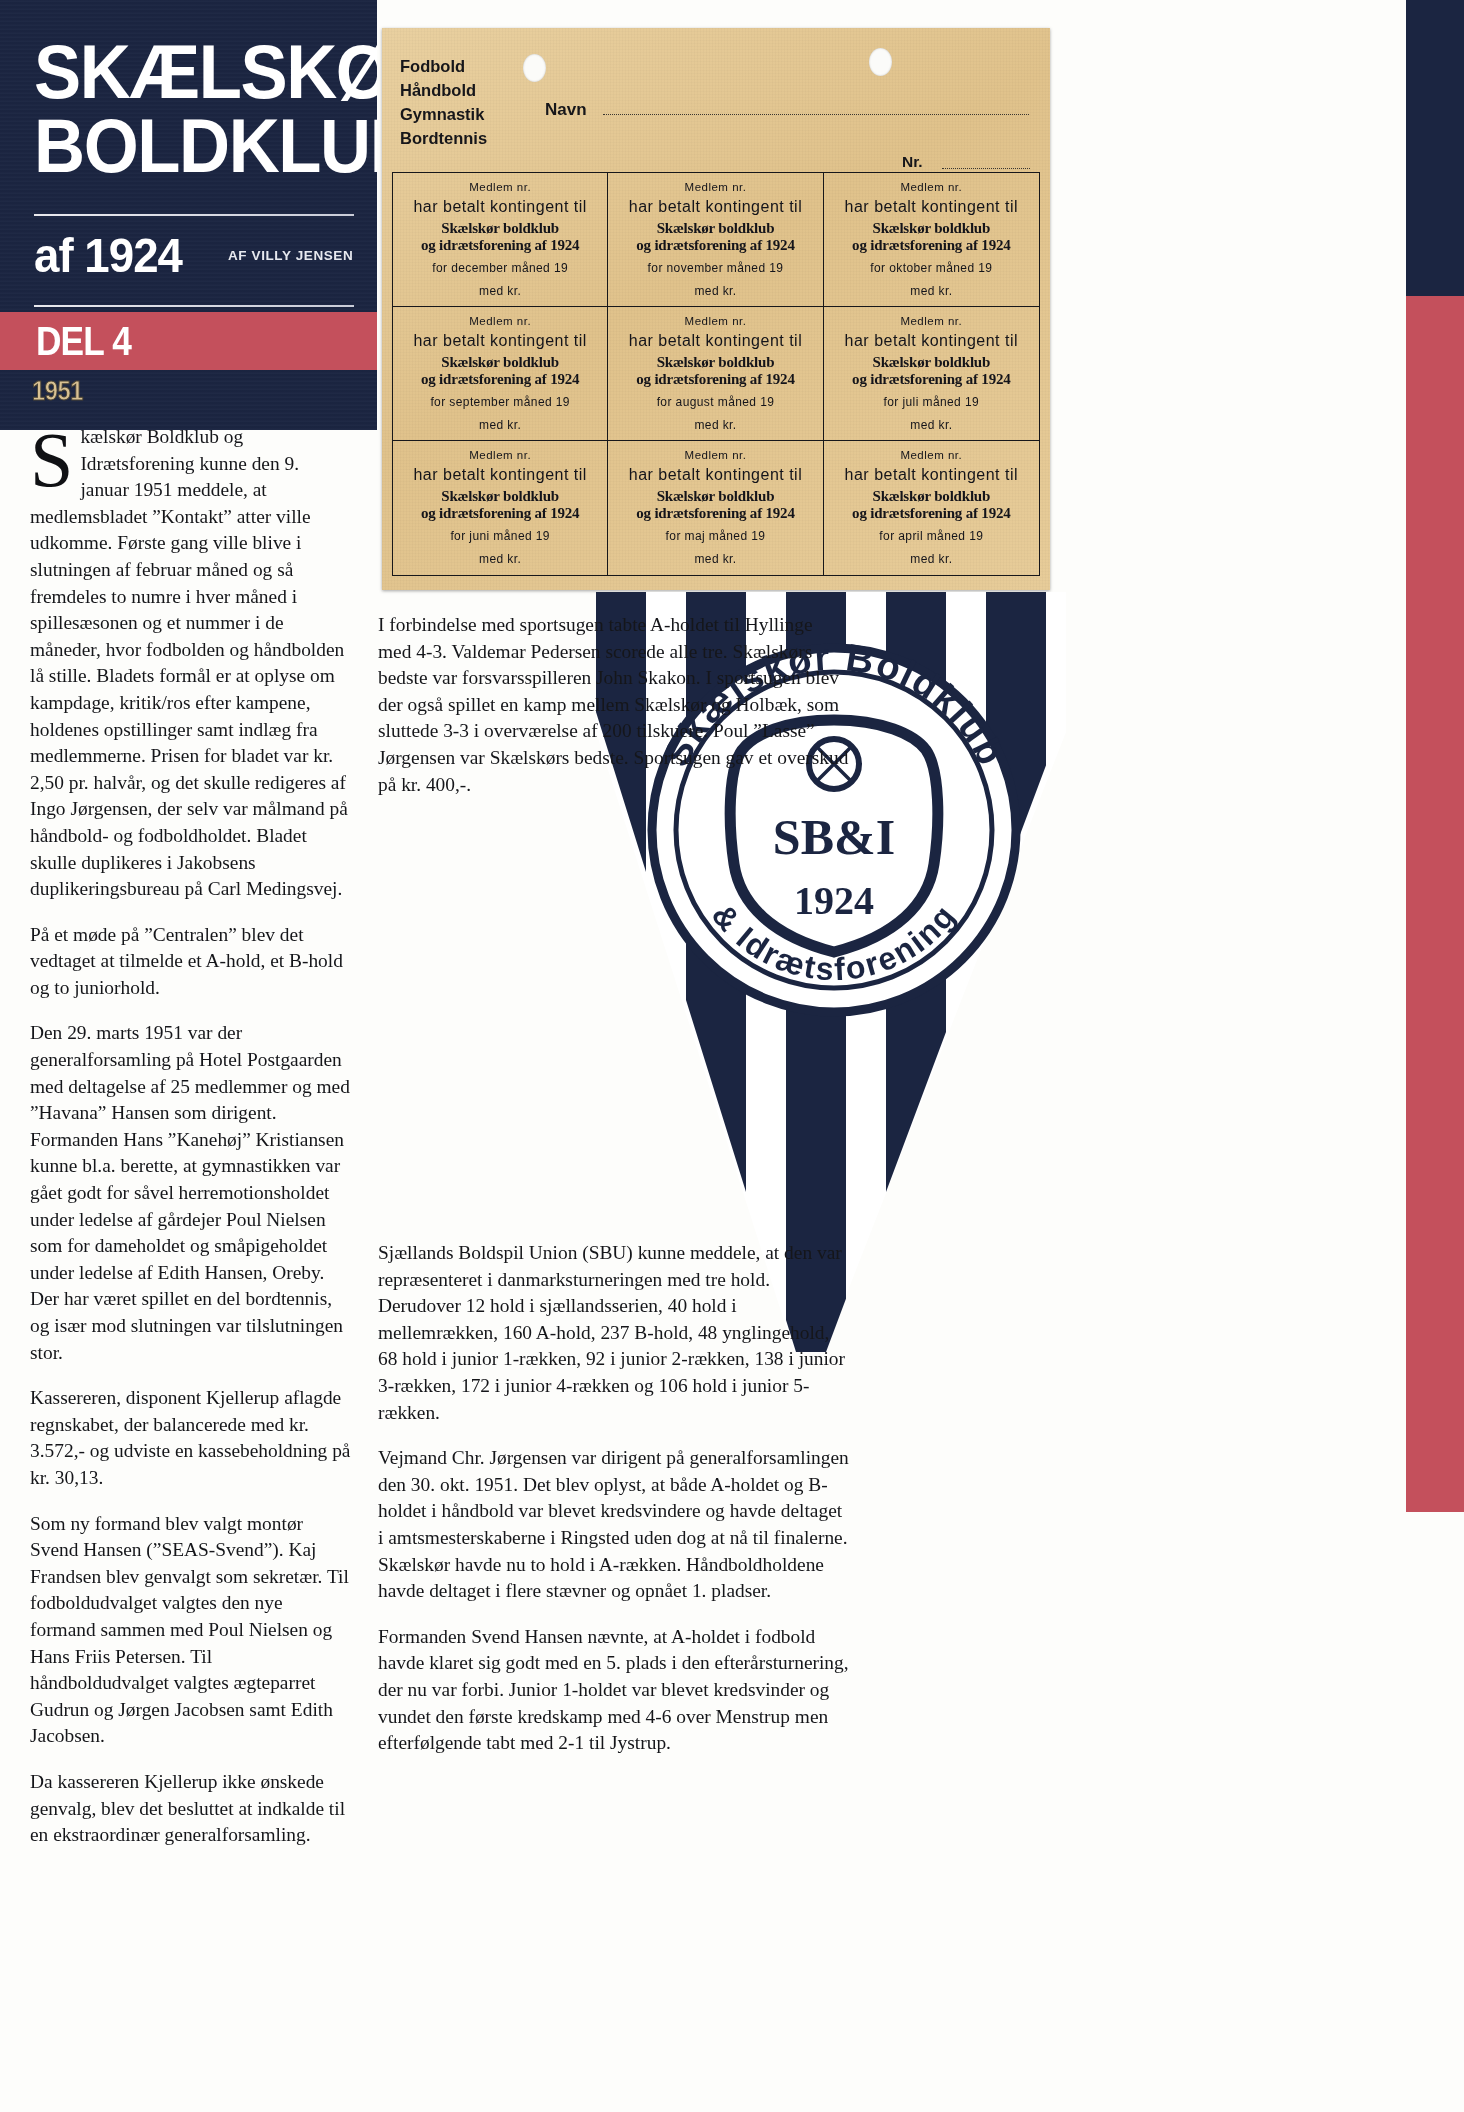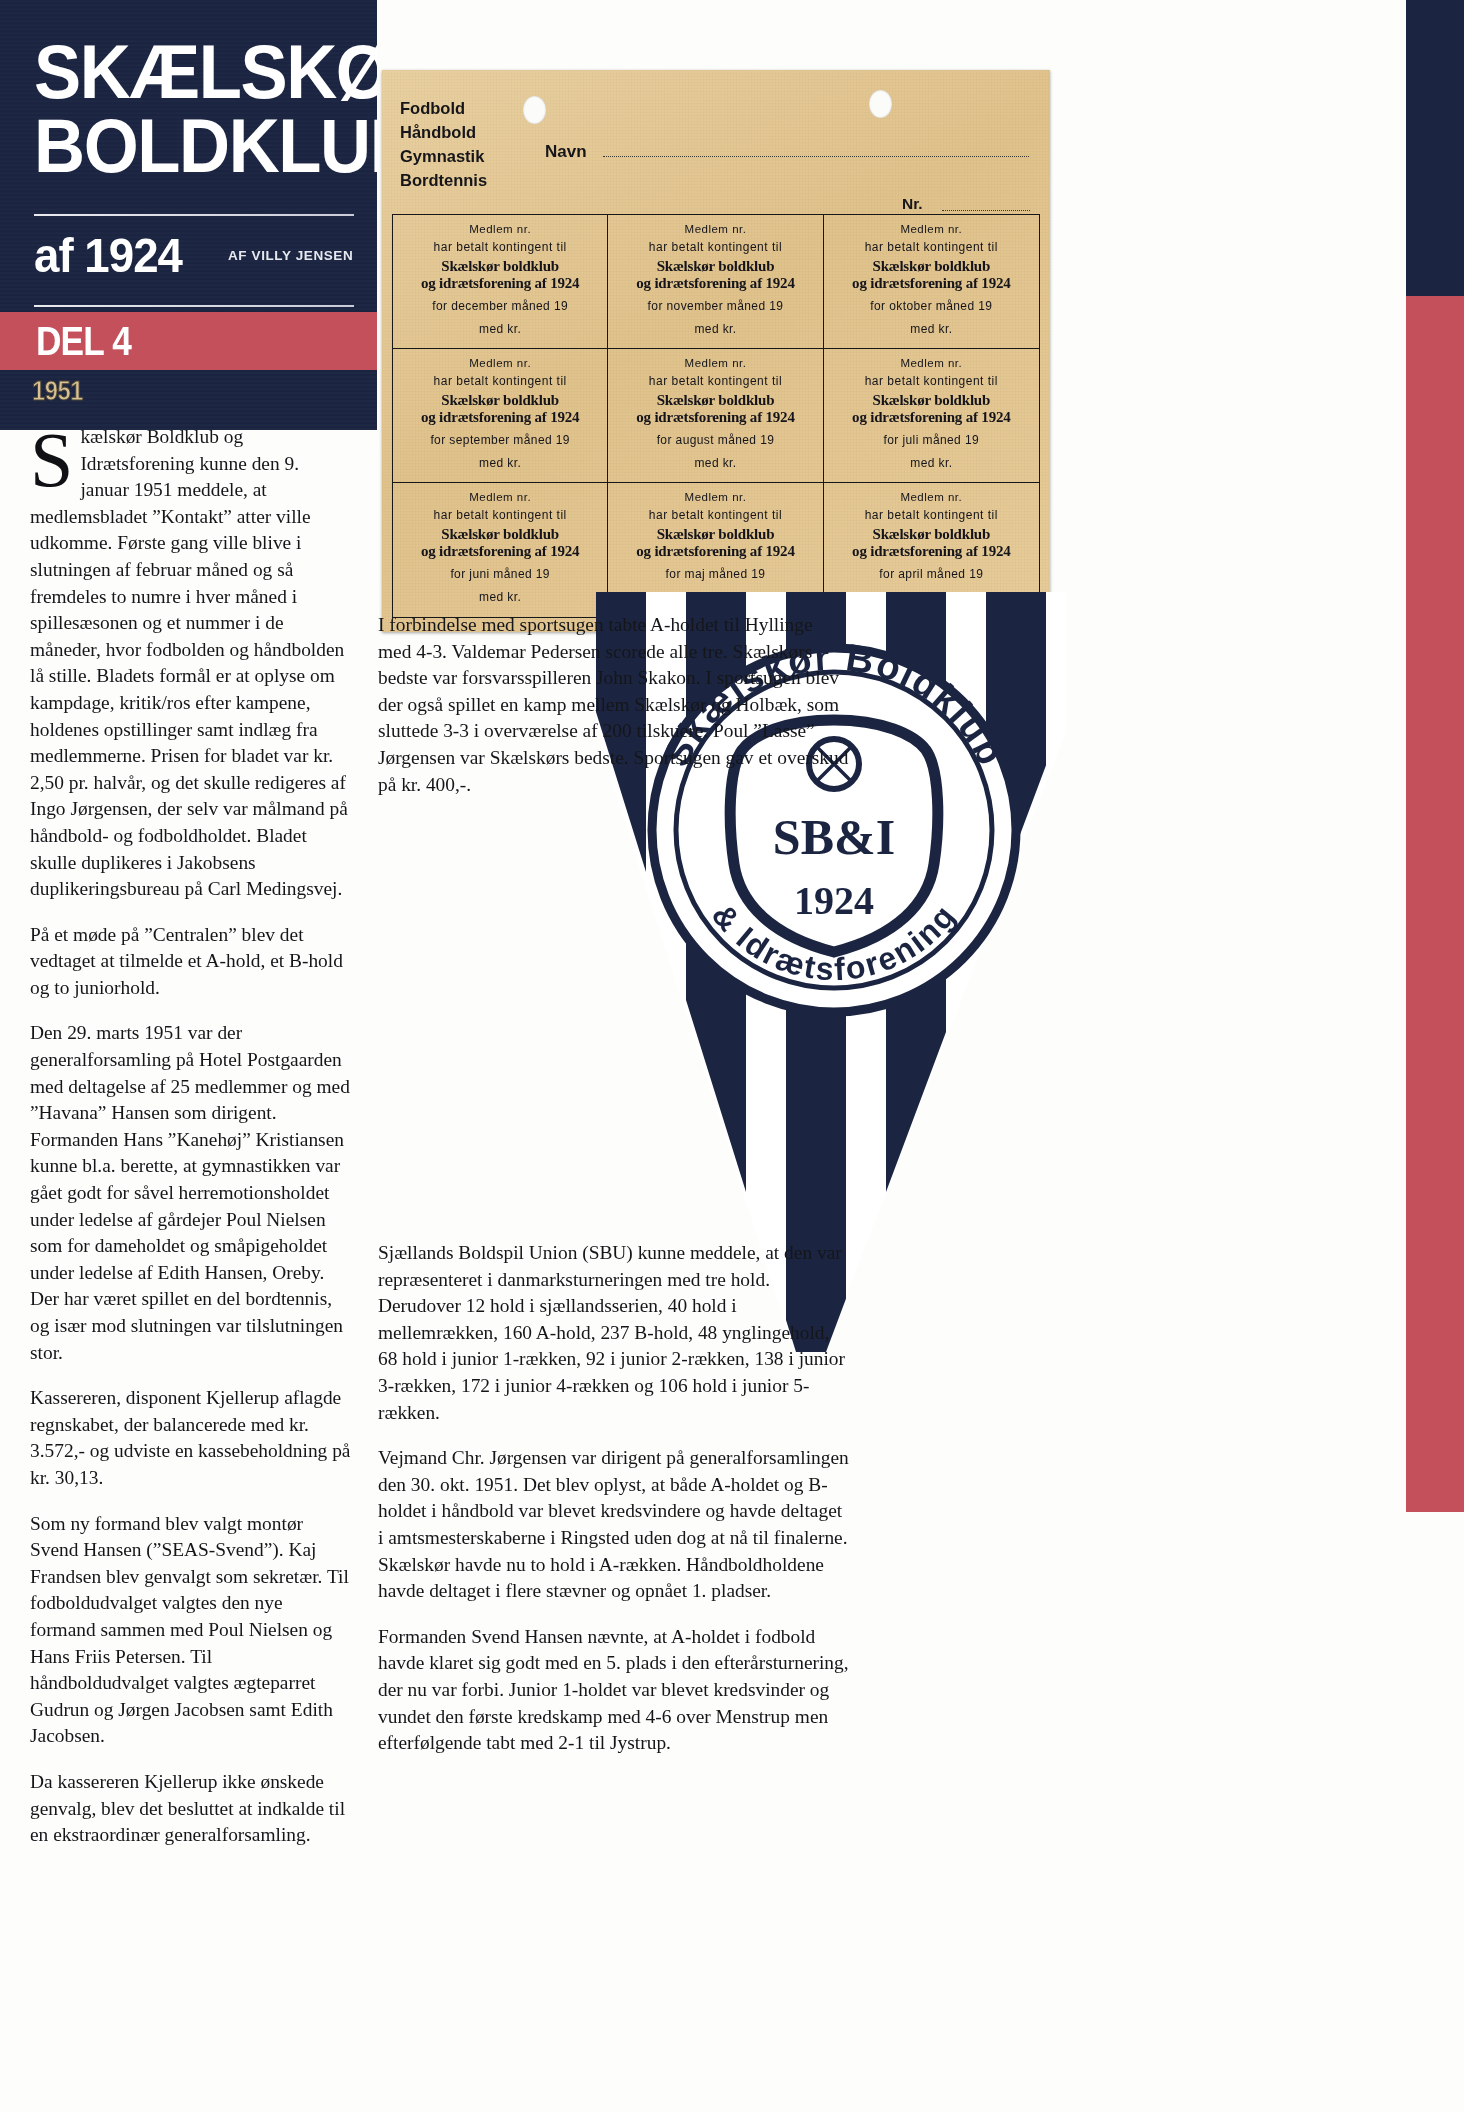--- a/index.html
+++ b/index.html
@@ -112,21 +112,20 @@
   
   .card {
     position: absolute; left: 382px; top: 28px; width: 668px; height: 562px;
     background: #e4c893;
     background-image:
       repeating-linear-gradient(90deg, rgba(0,0,0,0.018) 0px, rgba(0,0,0,0.018) 1px, transparent 1px, transparent 3px),
       repeating-linear-gradient(0deg, rgba(0,0,0,0.015) 0px, rgba(0,0,0,0.015) 1px, transparent 1px, transparent 3px),
       linear-gradient(150deg, #e9d0a0 0%, #e0c28b 45%, #e7cc99 100%);
     box-shadow: 0 1px 3px rgba(0,0,0,0.35);
     overflow: hidden;
-    margin-top: 42px;
   }
   .card-sports {
     position: absolute; left: 18px; top: 26px;
     font-family: "Liberation Sans", sans-serif;
     font-weight: 700; font-size: 16.5px; line-height: 24px;
     color: #16161a;
   }
   .card-hole {
     position: absolute; width: 23px; height: 28px;
     background: #fbfbf9; border-radius: 50%;
@@ -167,21 +166,21 @@
     position: relative;
   }
   .card-cell:nth-child(3n) { border-right: none; }
   .card-cell:nth-child(n+7) { border-bottom: none; }
   .cc-l1 {
     font-family: "Liberation Sans", sans-serif;
     font-size: 11.5px; letter-spacing: 0.5px; margin-bottom: 5px;
   }
   .cc-l2 {
     font-family: "Liberation Sans", sans-serif;
-    font-size: 12px; letter-spacing: 0.5px; margin-bottom: 4px;
+    font-size: 16px; letter-spacing: 0.5px; margin-bottom: 4px;
   }
   .cc-club1, .cc-club2 {
     font-family: "Liberation Serif", serif;
     font-weight: 700; font-size: 15px; letter-spacing: -0.2px;
     line-height: 17px;
   }
   .cc-month {
     font-family: "Liberation Sans", sans-serif;
     font-size: 12px; letter-spacing: 0.4px; margin-top: 7px;
   }

